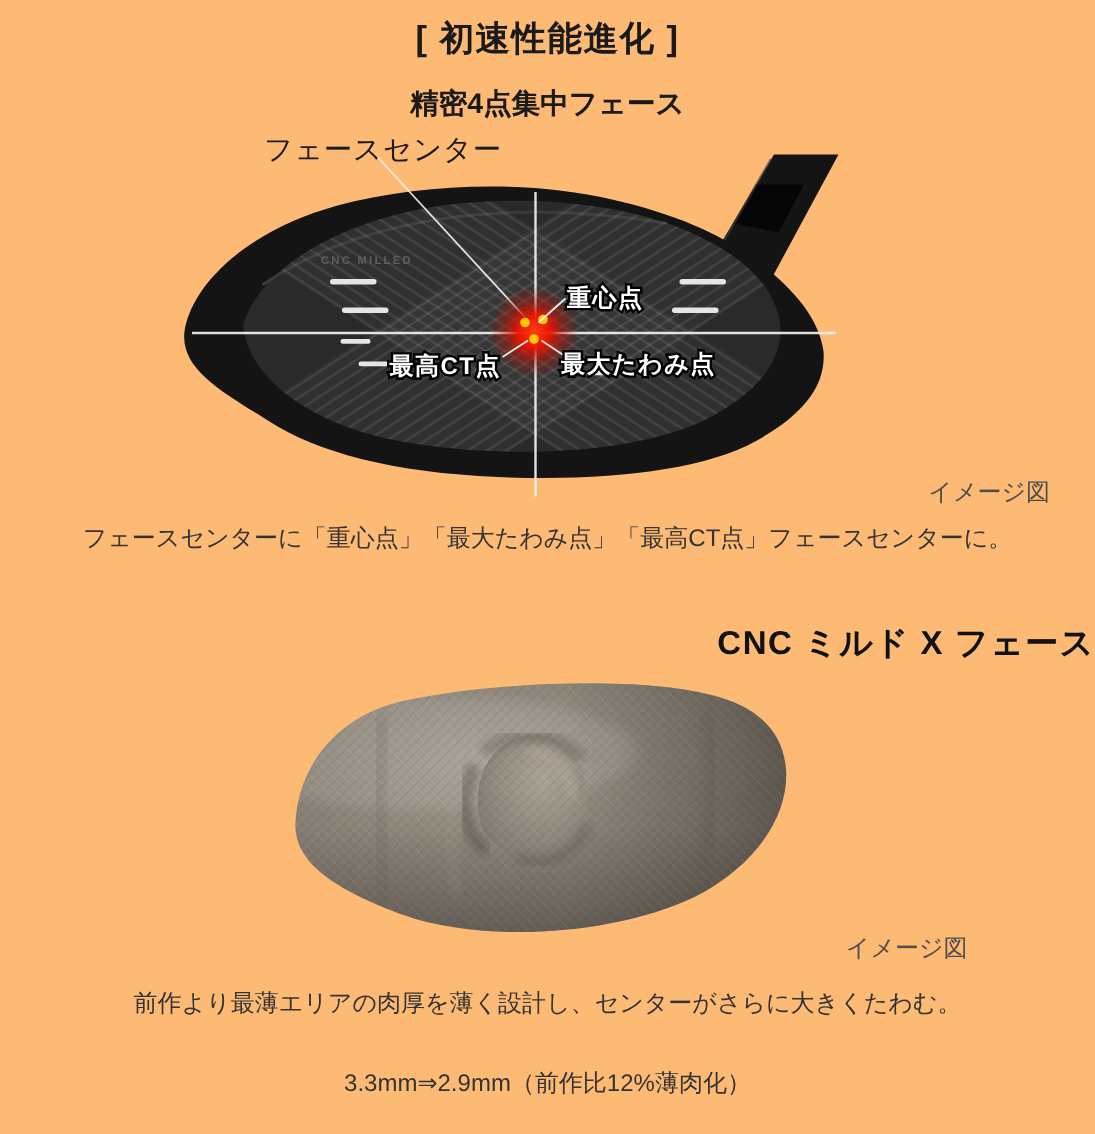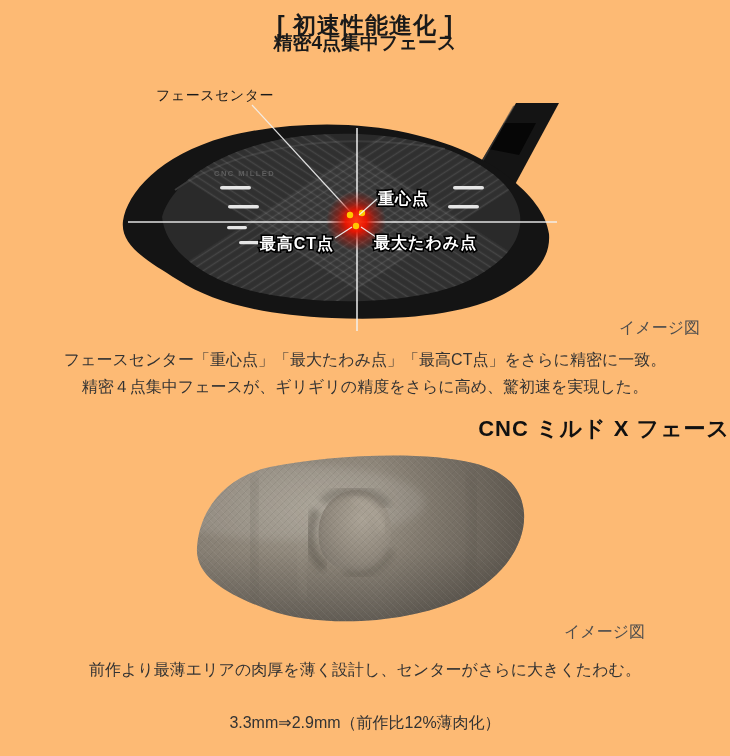--- a/index.html
+++ b/index.html
@@ -5,25 +5,25 @@
   html,body{margin:0;padding:0;background:#fff;}
   .page{
     position:relative;width:730px;height:756px;background:#fdba74;overflow:hidden;
     font-family:"Liberation Sans",sans-serif;
   }
   .title{
     position:absolute;top:10px;left:0;width:730px;text-align:center;
     font-size:23px;font-weight:bold;color:#1a1a1a;letter-spacing:1px;margin:0;
   }
   .subtitle{
-    position:absolute;top:30px;left:0;width:730px;text-align:center;
+    position:absolute;top:56px;left:0;width:730px;text-align:center;
     font-size:19px;font-weight:bold;color:#1a1a1a;margin:0;
   }
   .face-center-label{
-    position:absolute;top:87px;left:156px;font-size:14px;color:#1a1a1a;
+    position:absolute;top:87px;left:176px;font-size:19px;color:#1a1a1a;
     letter-spacing:0.5px;
   }
   .figsvg{position:absolute;left:0;display:block;}
   #fig1{top:85px;}
   #fig2{top:450px;}
   .caption{
     position:absolute;font-size:16px;color:#4d4d4d;
   }
   .cap1{top:318px;right:30px;}
   .cap2{top:622px;right:85px;}
@@ -119,22 +119,21 @@
     </g>
 
     <text class="svg-label" x="378" y="119" text-anchor="start">重心点</text>
     <text class="svg-label" x="334" y="164" text-anchor="end">最高CT点</text>
     <text class="svg-label" x="374" y="163" text-anchor="start">最大たわみ点</text>
   </svg>
 
   <div class="caption cap1">イメージ図</div>
 
   <p class="para p1">
-    <span>フェースセンター「重心点」「最大たわみ点」「最高CT点」をさらに精密に一致。</span><br>
-    <span>精密４点集中フェースが、ギリギリの精度をさらに高め、驚初速を実現した。</span>
+    <span>フェースセンターに「重心点」「最大たわみ点」「最高CT点」フェースセンターに。</span><br>
   </p>
 
   <h2 class="h2b">CNC ミルド X フェース</h2>
 
   <svg id="fig2" class="figsvg" width="730" height="185" viewBox="0 0 730 185">
     <defs>
       <radialGradient id="plateGrad" cx="38%" cy="32%" r="80%">
         <stop offset="0%" stop-color="#a49d90"></stop>
         <stop offset="45%" stop-color="#8b8377"></stop>
         <stop offset="80%" stop-color="#7b746a"></stop>

